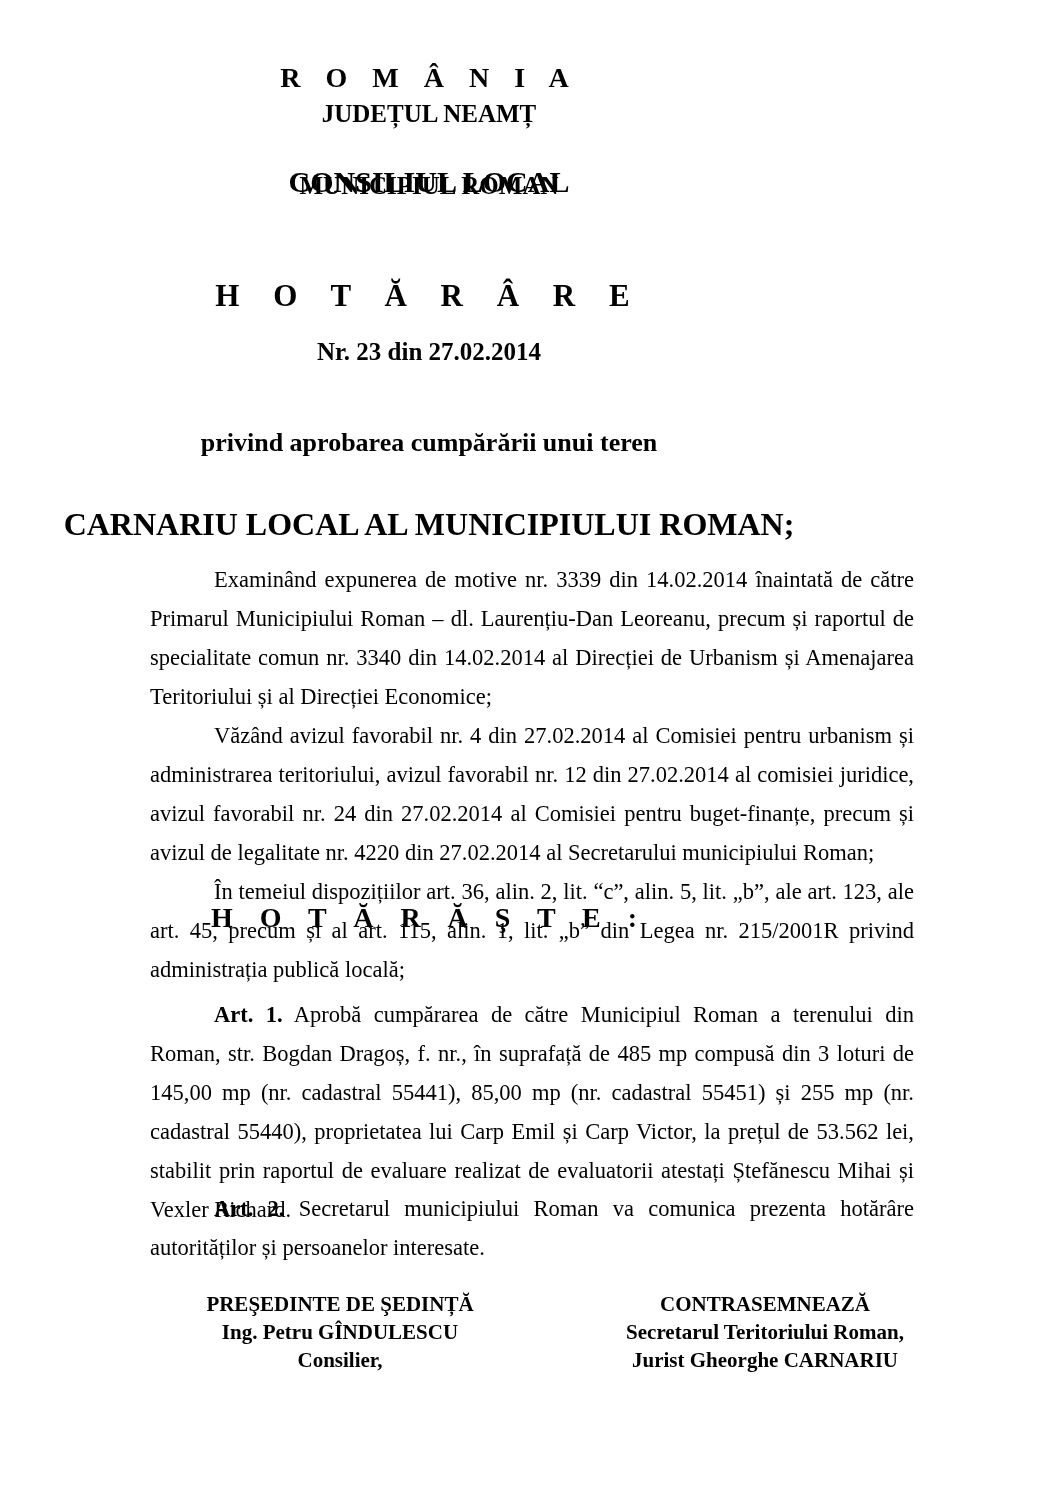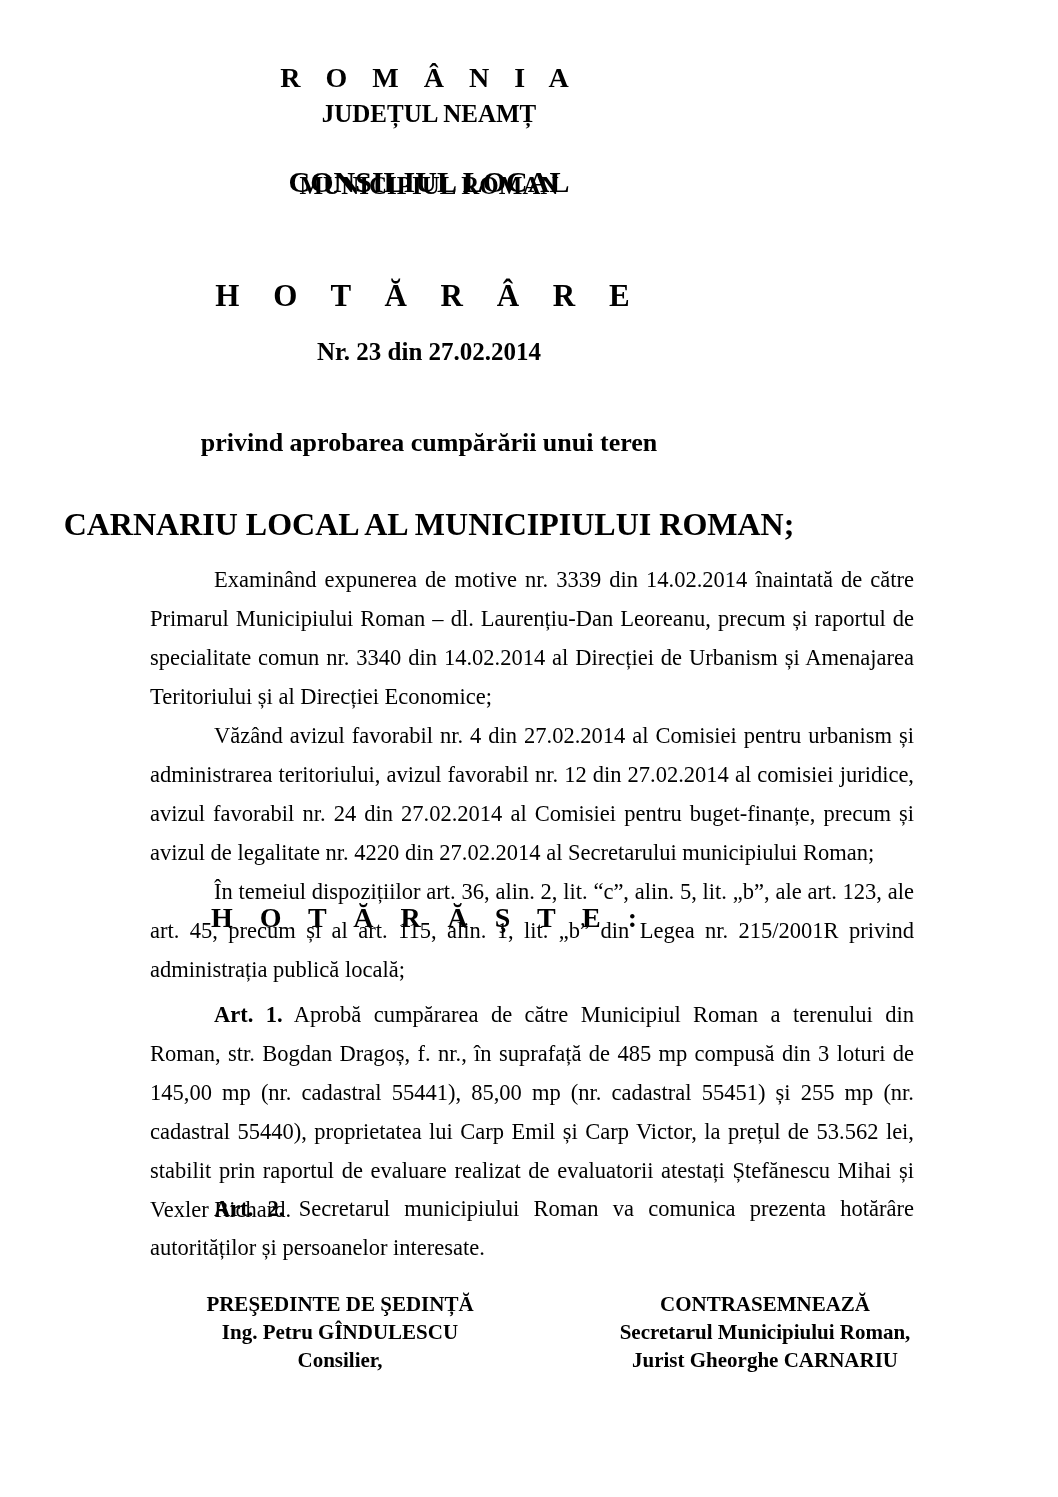--- a/index.html
+++ b/index.html
@@ -60,15 +60,15 @@
 </div>
 
 <div class="abs sig sig-left">
   <div>PREŞEDINTE DE ŞEDINȚĂ</div>
   <div>Ing. Petru GÎNDULESCU</div>
   <div>Consilier,</div>
 </div>
 
 <div class="abs sig sig-right">
   <div>CONTRASEMNEAZĂ</div>
-  <div>Secretarul Municipiului Roman,</div>
+  <div>Secretarul Teritoriului Roman,</div>
   <div>Jurist Gheorghe CARNARIU</div>
 </div>
 
 </body></html>

